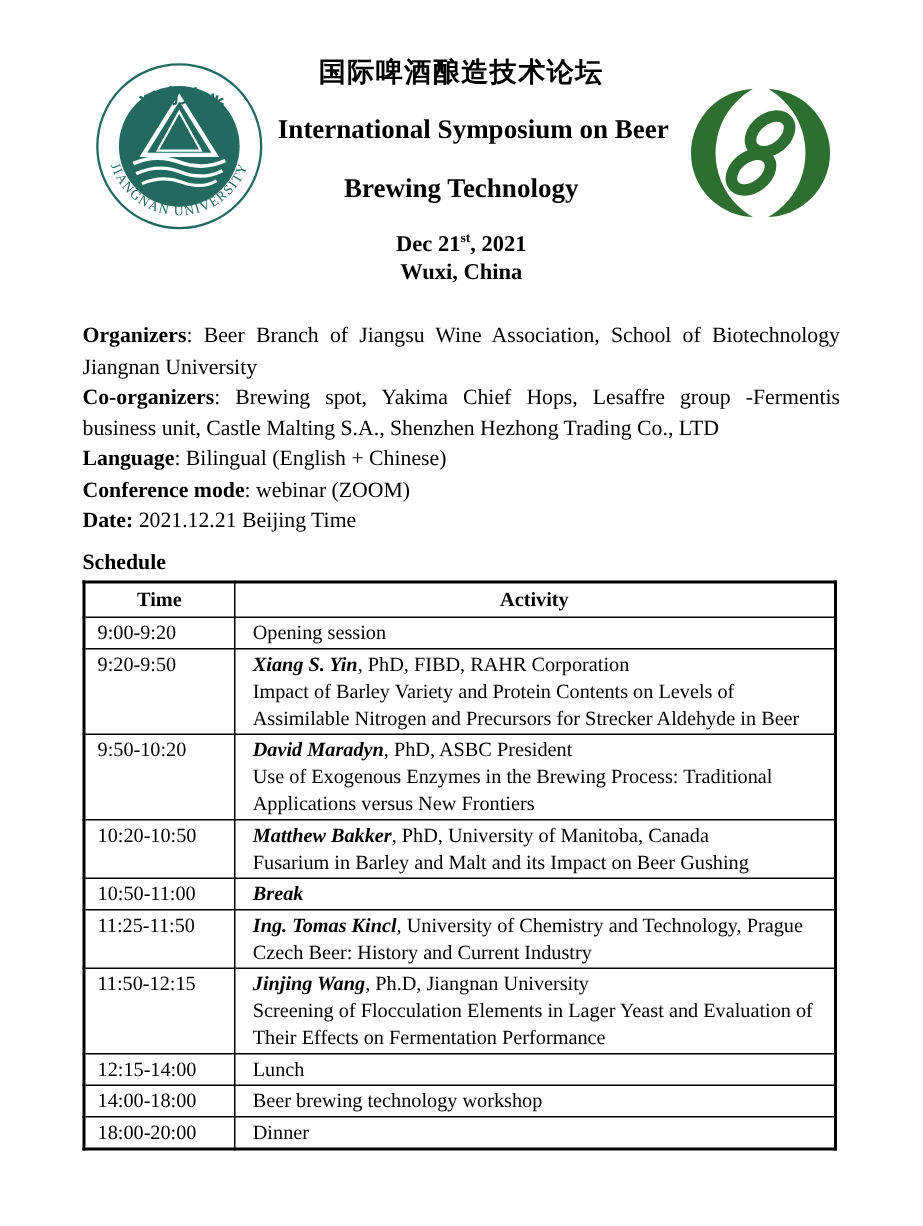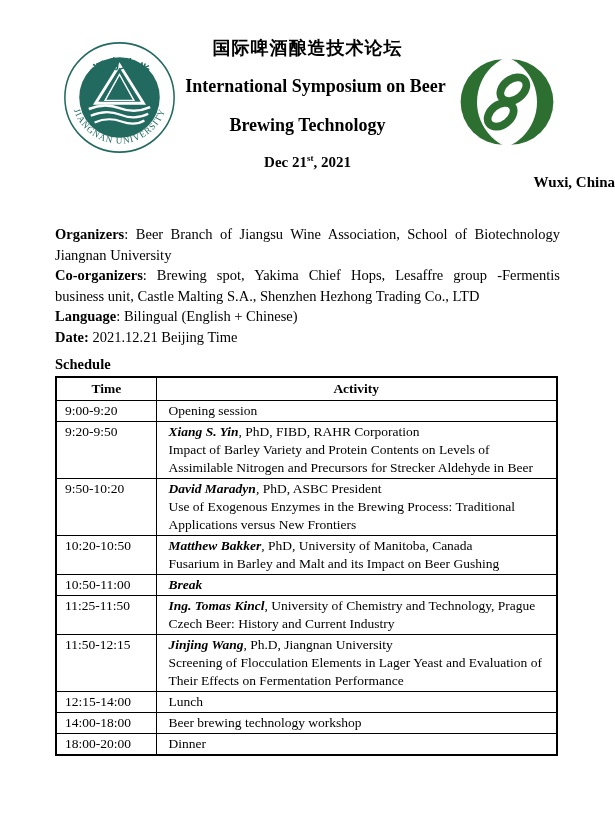--- a/index.html
+++ b/index.html
@@ -7,25 +7,25 @@
   html,body { width:615px; height:817px; background:#fff; overflow:hidden; }
   body { font-family:"Liberation Serif","DejaVu Serif",serif; color:#000; }
   .page { position:relative; width:615px; height:817px; }
 
   .header { position:relative; height:200px; }
   .title-zh  { position:absolute; left:0; right:0; top:36px;  text-align:center; font-weight:bold; font-size:18px; letter-spacing:1px; }
   .title-en1 { position:absolute; left:16px; right:0; top:76px;  text-align:center; font-weight:bold; font-size:18px; }
   .title-en2 { position:absolute; left:0; right:0; top:115px; text-align:center; font-weight:bold; font-size:18px; }
   .date-line { position:absolute; left:0; right:0; top:153px; text-align:center; font-weight:bold; font-size:15px; }
   .date-line sup { font-size:9px; }
-  .location  { position:absolute; left:0; right:0; top:174px; text-align:right; font-weight:bold; font-size:15px; }
+  .location  { position:absolute; left:0; right:0; top:174px; text-align:center; font-weight:bold; font-size:15px; }
   .seal  { position:absolute; left:62px; top:40px; width:115px; height:115px; }
   .glogo { position:absolute; left:454px; top:52px; width:106px; height:100px; }
 
-  .info { margin:24px 55px 0 55px; }
+  .info { margin:14px 55px 0 55px; }
   .info p { font-size:14.5px; line-height:20.5px; text-align:justify; }
   .info b { font-weight:bold; }
 
   .schedule-label { margin:9px 16px 3px 55px; font-weight:bold; font-size:14.5px; }
 
   table.sched { margin:0 57px 0 55px; width:503px; border-collapse:collapse; border:2px solid #000; table-layout:fixed; }
   table.sched th, table.sched td { border:1px solid #000; font-size:13.5px; vertical-align:top; }
   table.sched th { font-weight:bold; text-align:center; padding:2px 0; line-height:18px; }
   col.c-time { width:100px; }
   td.time { padding:1px 2px 1px 8px; line-height:18px; }
@@ -82,20 +82,21 @@
     </svg>
 
     <div class="date-line"><span>Dec 21</span><sup>st</sup><span>, 2021</span></div>
     <div class="location">Wuxi, China</div>
   </div>
 
   <div class="info" id="info-block">
       <p><b>Organizers</b><span>: Beer Branch of Jiangsu Wine Association, School of Biotechnology Jiangnan University</span></p>
       <p><b>Co-organizers</b><span>: Brewing spot, Yakima Chief Hops, Lesaffre group -Fermentis business unit, Castle Malting S.A., Shenzhen Hezhong Trading Co., LTD</span></p>
       <p><b>Language</b><span>: Bilingual (English + Chinese)</span></p>
+      <p><b>Conference mode</b><span>: webinar (ZOOM)</span></p>
       <p><b>Date:</b><span> 2021.12.21 Beijing Time</span></p>
     </div>
 
   <div class="schedule-label">Schedule</div>
 
   <table class="sched">
     <colgroup>
         <col class="c-time">
         <col>
       </colgroup>

